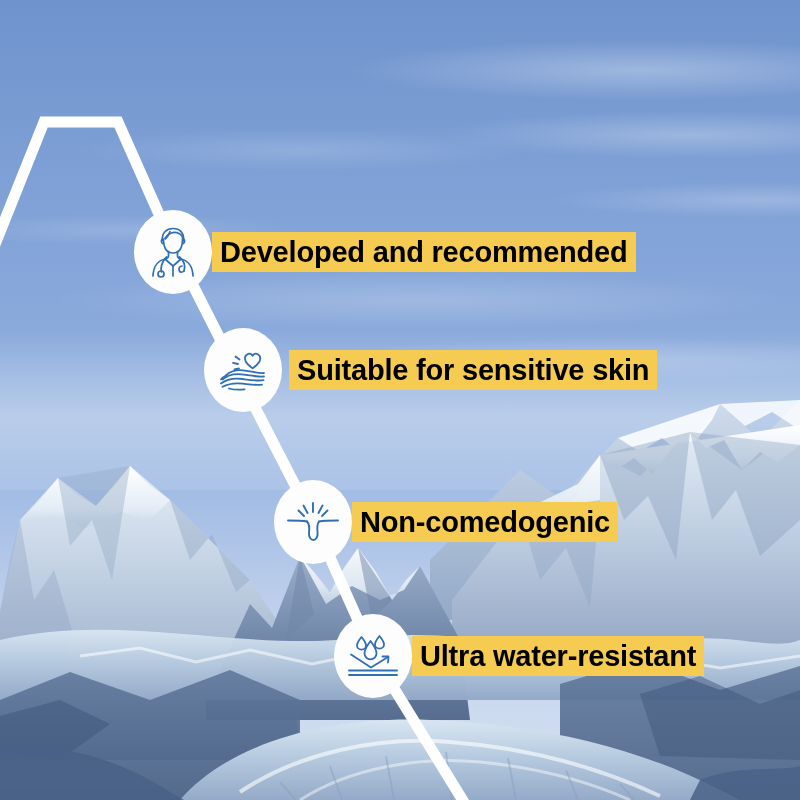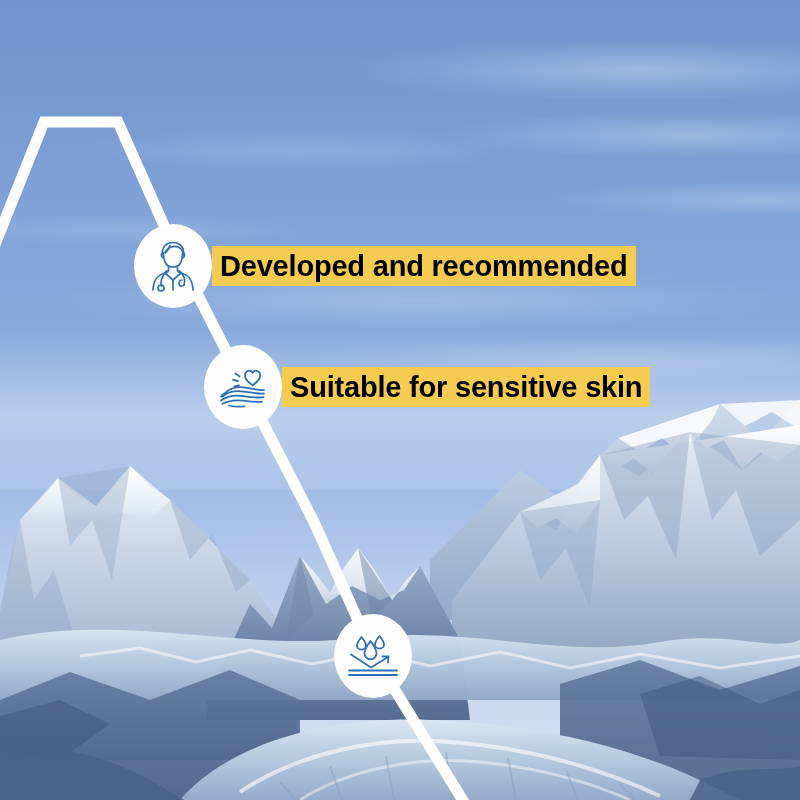--- a/index.html
+++ b/index.html
@@ -48,22 +48,22 @@
 
   .bubble{
     width:78px;height:84px;border-radius:50%;
     background:#fdfdfd;
     display:flex;align-items:center;justify-content:center;
     flex:0 0 auto;position:relative;z-index:3;
   }
   .bubble svg{display:block;}
 
   
-  #f1{left:134px;top:224px;}
-  #f2{left:204px;top:345px;}
+  #f1{left:134px;top:210px;}
+  #f2{left:204px;top:328px;gap:7px;}
   #f3{left:274px;top:480px;}
   #f4{left:334px;top:614px;}
 
   .lbl-wrap{display:inline-block;}
   .lbl-line{
     background:#f6cb52;color:#000;font-weight:bold;
     font-size:29px;line-height:1.2;letter-spacing:-0.2px;
     padding:3px 8px 3px 8px;display:inline-block;
   }
 </style>
@@ -233,20 +233,43 @@
           <path d="M9 27.5 C6.5 28.8,5 30,4 31.5"></path>
           <path d="M12 40.5 C16 41.6,22 42,27.5 41.4"></path>
         </g>
       </svg>
     </div>
     <div class="lbl-wrap">
       <div class="lbl-line">Suitable for sensitive skin</div>
     </div>
   </div>
 
+  <div class="feature" id="f3">
+    <div class="bubble">
+      <svg width="54" height="42" viewBox="0 0 54 42">
+        <g fill="none" stroke="#2f6fb5" stroke-width="1.9" stroke-linecap="round" stroke-linejoin="round">
+
+          <path d="M27 11 L27 2"></path>
+          <path d="M21.5 12 L17.5 4.5"></path>
+          <path d="M32.5 12 L36.5 4.5"></path>
+          <path d="M18 15 L12.5 9.5"></path>
+          <path d="M36 15 L41.5 9.5"></path>
+
+          <path d="M2 19.5 C10 19.5,16 19.5,21 20.5"></path>
+          <path d="M33 20.5 C38 19.5,44 19.5,52 19.5"></path>
+
+          <path d="M21 20.5 C23.5 23,23.5 28,23 32 C22.6 36,25 39,27.3 39
+                   C29.6 39,32 36,31.6 32 C31.1 28,31 23,33 20.5"></path>
+        </g>
+      </svg>
+    </div>
+    <div class="lbl-wrap">
+      <div class="lbl-line">Non-comedogenic</div>
+    </div>
+  </div>
 
   <div class="feature" id="f4">
     <div class="bubble">
       <svg width="54" height="46" viewBox="0 0 54 46">
         <g fill="none" stroke="#2f6fb5" stroke-width="1.8" stroke-linecap="round" stroke-linejoin="round">
 
           <path d="M15.5 4 C15.5 4,11 9.5,11 12.4 C11 14.9,13 16.6,15.5 16.6
                    C18 16.6,20 14.9,20 12.4 C20 9.5,15.5 4,15.5 4 Z"></path>
 
           <path d="M33.5 3 C33.5 3,29 8.5,29 11.4 C29 13.9,31 15.6,33.5 15.6
@@ -256,15 +279,18 @@
                    C27.8 26.4,30.5 23.8,30.5 20.2 C30.5 16,24.5 8,24.5 8 Z"></path>
 
           <path d="M5 21.5 L25 34.5 L42 24"></path>
           <path d="M36.5 23.5 L42.5 23.5 L42 29.5"></path>
 
           <path d="M3 37.5 L51 37.5"></path>
           <path d="M3 42 L51 42"></path>
         </g>
       </svg>
     </div>
+    <div class="lbl-wrap">
+      <div class="lbl-line">Ultra water-resistant</div>
+    </div>
   </div>
 
 </div>
 
 </body></html>

